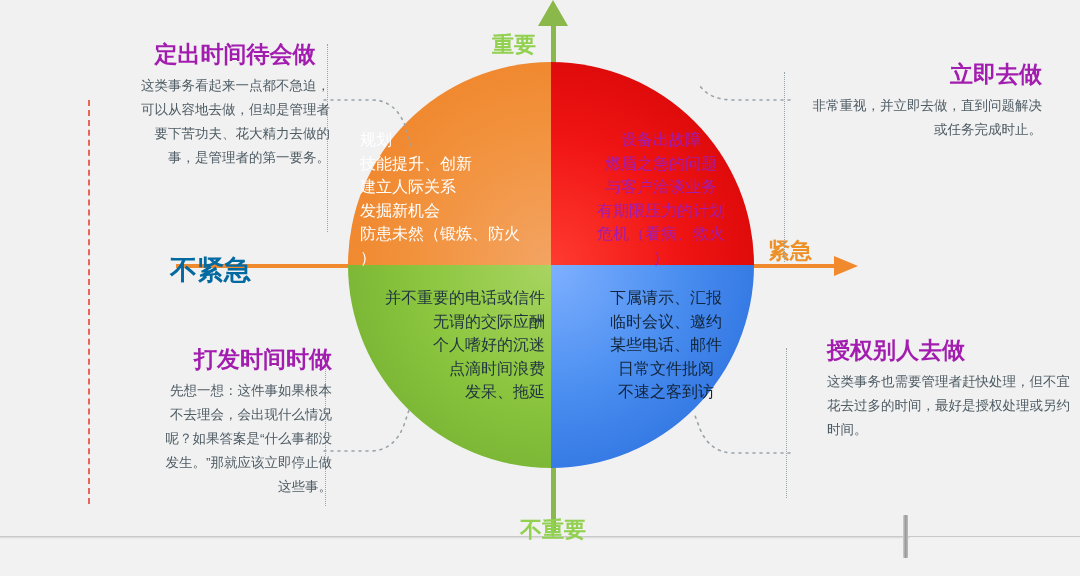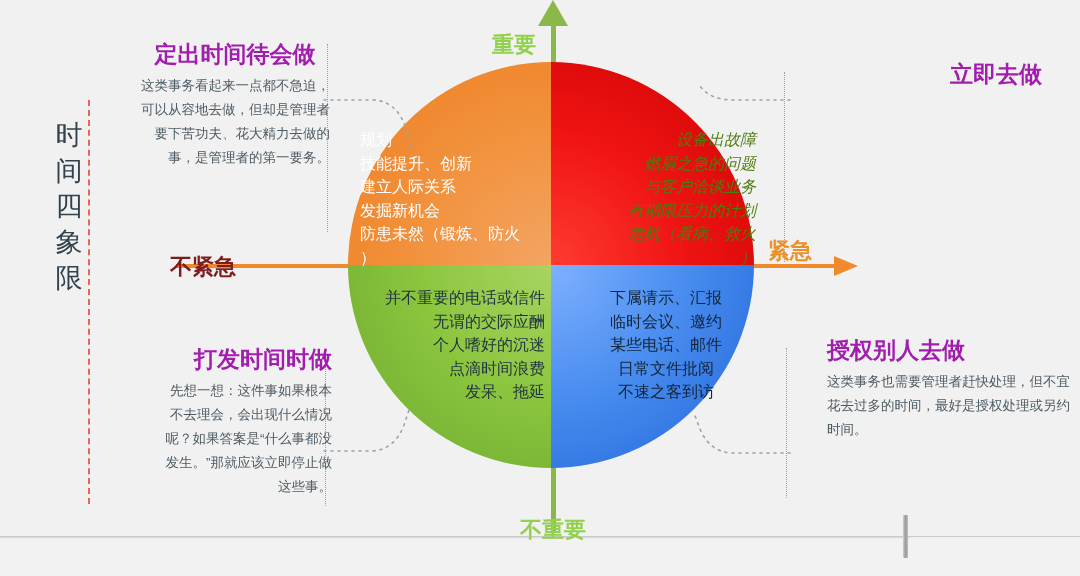--- a/index.html
+++ b/index.html
@@ -96,21 +96,21 @@
   #lbl-not-important{
     position:absolute;left:520px;top:515px;
     font-size:22px;font-weight:bold;color:#92d050;
   }
   #lbl-urgent{
     position:absolute;left:768px;top:236px;
     font-size:22px;font-weight:bold;color:#ed9026;
   }
   #lbl-not-urgent{
     position:absolute;left:170px;top:252px;
-    font-size:22px;font-weight:bold;color:#7f1d1d;
+    font-size:27px;font-weight:bold;color:#0369a1;
   }
 
   
   #circle{
     position:absolute;
     left:348px;top:62px;
     width:406px;height:406px;
   }
   .quad{position:absolute;width:203px;height:203px;overflow:hidden;}
   #q-orange{
@@ -140,21 +140,21 @@
     font-size:16px;
     line-height:1.47;
     white-space:pre-line;
   }
   #txt-orange{
     left:360px;top:128px;width:185px;
     color:#ffffff;
   }
   #txt-red{
     left:566px;top:128px;width:190px;
-    text-align:right;color:#4d7c0f;font-style:italic;
+    text-align:center;color:#a21caf;
   }
   #txt-green{
     left:340px;top:286px;width:205px;
     text-align:right;color:#1f3340;
   }
   #txt-blue{
     left:566px;top:286px;width:200px;
     text-align:center;color:#12253a;
   }
 
@@ -193,24 +193,20 @@
 </head>
 <body>
 
 <div id="stage">
 
   <div id="slide"></div>
   <div id="frame-shadow"></div>
   <div id="bottom-strip"></div>
   <div id="scroll-thumb"></div>
 
-  <div id="vtitle">时间
-四
-象
-限</div>
   <div id="vdash"></div>
 
   <div id="x-axis"></div>
   <div id="x-arrow"></div>
   <div id="y-axis"></div>
   <div id="y-arrow"></div>
 
   <div id="lbl-important">重要</div>
   <div id="lbl-not-important">不重要</div>
   <div id="lbl-urgent">紧急</div>
@@ -264,20 +260,21 @@
     <path d="M100,58 L44,58 Q20,58 10,34 L4,18" fill="none" stroke="#9aa3a8" stroke-width="1.6" stroke-dasharray="2,5" stroke-linecap="round"></path>
   </svg>
 
   <div class="desc" id="desc-tl">
     <h3>定出时间待会做</h3>
     <p>这类事务看起来一点都不急迫，可以从容地去做，但却是管理者要下苦功夫、花大精力去做的事，是管理者的第一要务。</p>
   </div>
 
   <div class="desc" id="desc-tr">
     <h3>立即去做</h3>
+    <p>非常重视，并立即去做，直到问题解决或任务完成时止。</p>
   </div>
 
   <div class="desc" id="desc-bl">
     <h3>打发时间时做</h3>
     <p>先想一想：这件事如果根本不去理会，会出现什么情况呢？如果答案是“什么事都没发生。”那就应该立即停止做这些事。</p>
   </div>
 
   <div class="desc" id="desc-br">
     <h3>授权别人去做</h3>
     <p>这类事务也需要管理者赶快处理，但不宜花去过多的时间，最好是授权处理或另约时间。</p>

